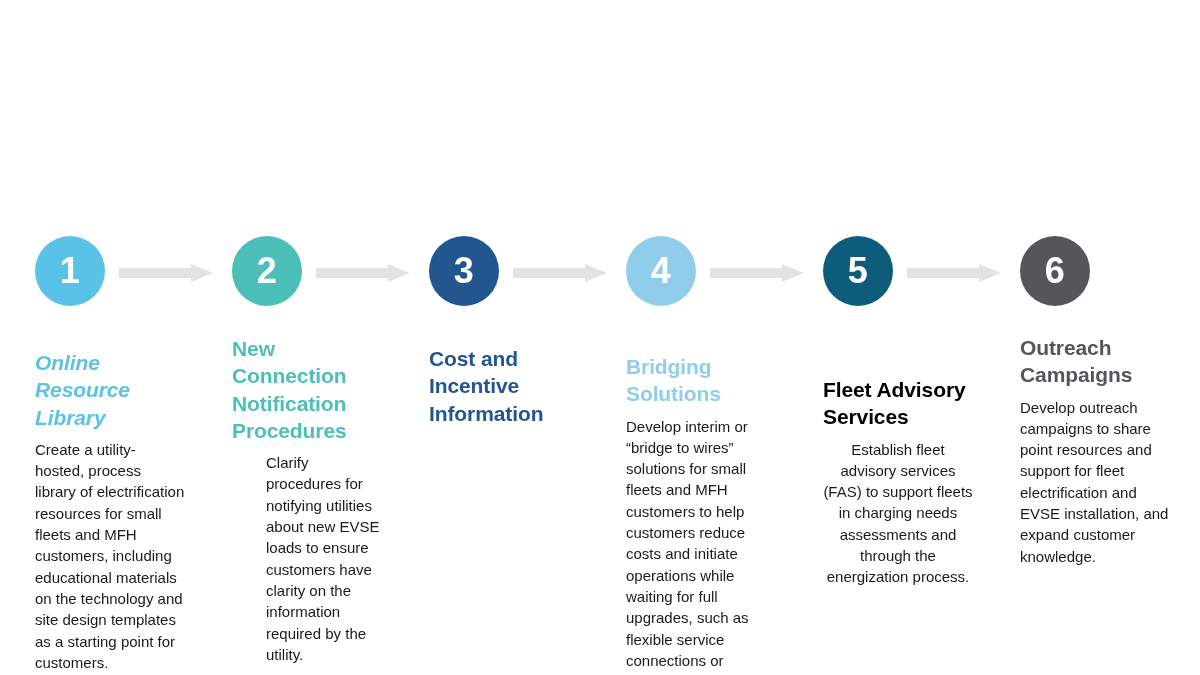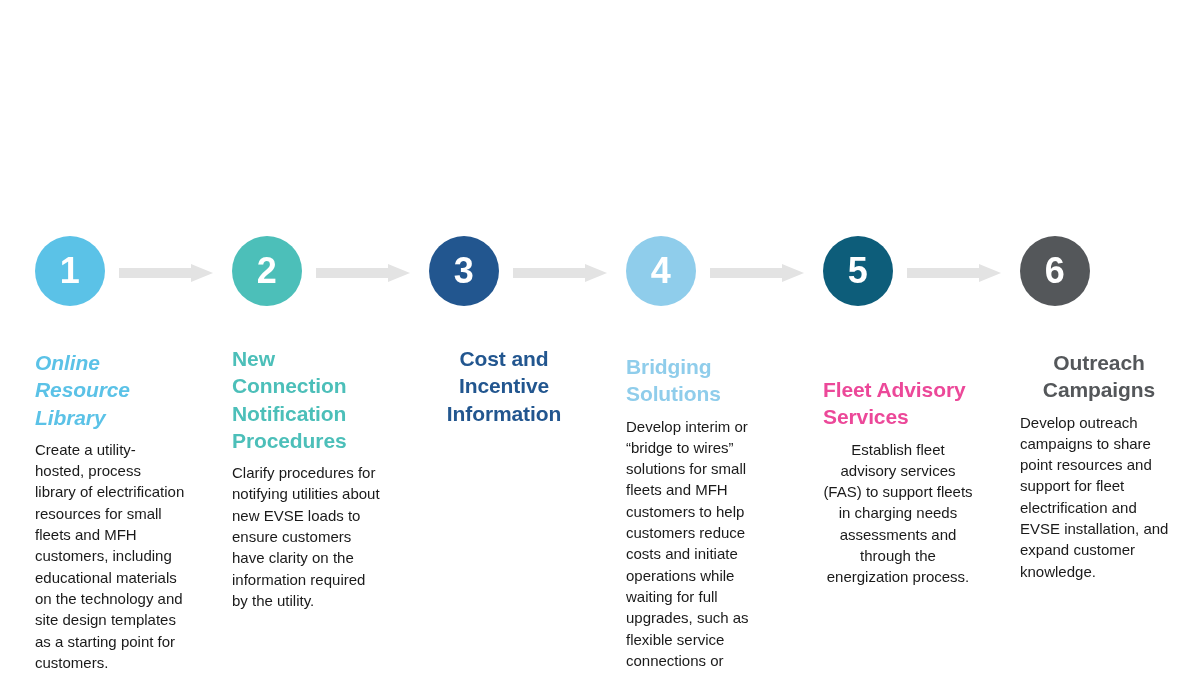--- a/index.html
+++ b/index.html
@@ -101,25 +101,25 @@
     line-height: 1.42;
     color: #1a1a1a;
     margin: 0;
   }
   .body b {
     font-weight: 400;
   }
 
   
   .col-1 .heading { margin-top: 17px; }
-  .col-2 .heading { margin-top: 13px; }
-  .col-3 .heading { margin-top: 13px; text-align: center; }
+  .col-2 .heading { margin-top: 3px; }
+  .col-3 .heading { margin-top: 13px; }
   .col-4 .heading { margin-top: 21px; }
   .col-5 .heading { margin-top: 17px; }
-  .col-6 .heading { margin-top: 17px; text-align: center; }
+  .col-6 .heading { margin-top: 2px; }
 
   .col-6 { padding-right: 4px; }
 </style>
 </head>
 <body style="background: rgb(255, 255, 255);">
 
 <div id="stage">
   <div id="flow">
 
     <div class="col col-1">
@@ -138,21 +138,21 @@
 
     <div class="col col-2">
       <div class="badge-row">
         <div class="circle" style="background-color: rgb(76, 191, 185);">2</div>
         <div class="arrow">
           <span class="shaft" style="background: rgb(227, 227, 227);"></span>
           <span class="head" style="border-left-color: rgb(227, 227, 227);"></span>
         </div>
       </div>
       <p class="heading" style="color: rgb(76, 191, 185);">New Connection Notification Procedures</p>
-      <p class="body" style="color: rgb(26, 26, 26);">
+      <p class="body" style="color: rgb(26, 26, 26); margin-left: 34px;">
         <b>Clarify procedures for notifying utilities about new EVSE  loads</b><span> to ensure customers have clarity on the information required by the utility.</span>
       </p>
     </div>
 
     <div class="col col-3">
       <div class="badge-row">
         <div class="circle" style="background-color: rgb(34, 86, 143);">3</div>
         <div class="arrow">
           <span class="shaft" style="background: rgb(227, 227, 227);"></span>
           <span class="head" style="border-left-color: rgb(227, 227, 227);"></span>
@@ -176,21 +176,21 @@
     </div>
 
     <div class="col col-5">
       <div class="badge-row">
         <div class="circle" style="background-color: rgb(13, 93, 122);">5</div>
         <div class="arrow">
           <span class="shaft" style="background: rgb(227, 227, 227);"></span>
           <span class="head" style="border-left-color: rgb(227, 227, 227);"></span>
         </div>
       </div>
-      <p class="heading" style="color: #ec4899; margin-top: 44px;">Fleet Advisory Services</p>
+      <p class="heading" style="color: #000000; margin-top: 44px;">Fleet Advisory Services</p>
       <p class="body" style="color: rgb(26, 26, 26); text-align: center;">
         <b>Establish fleet advisory services (FAS)</b><span> to support fleets in charging needs assessments and through the energization process.</span>
       </p>
     </div>
 
     <div class="col col-6">
       <div class="badge-row">
         <div class="circle" style="background-color: rgb(84, 87, 90);">6</div>
       </div>
       <p class="heading" style="color: rgb(84, 87, 90);">Outreach Campaigns</p>

